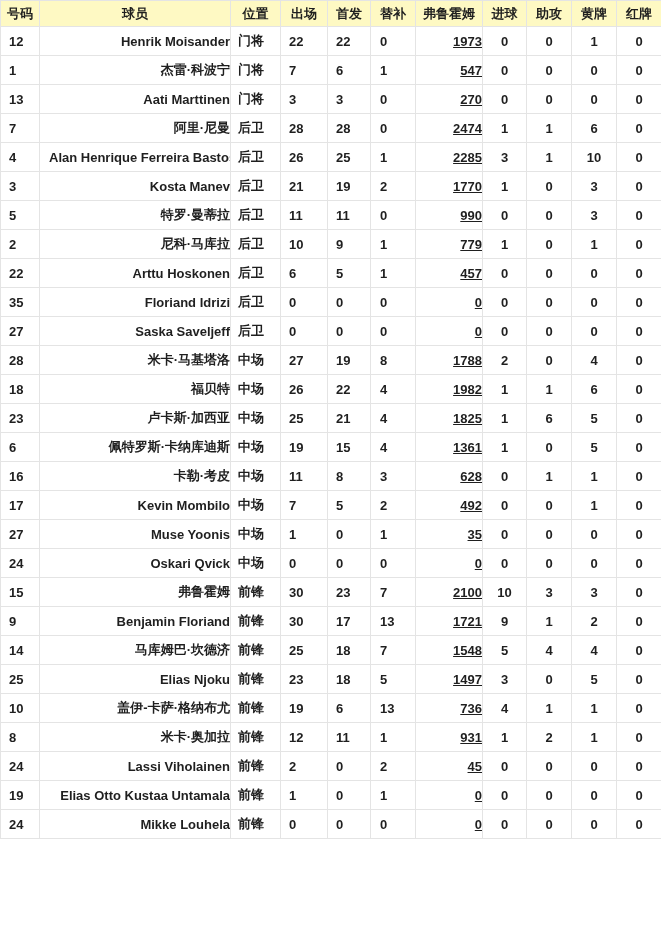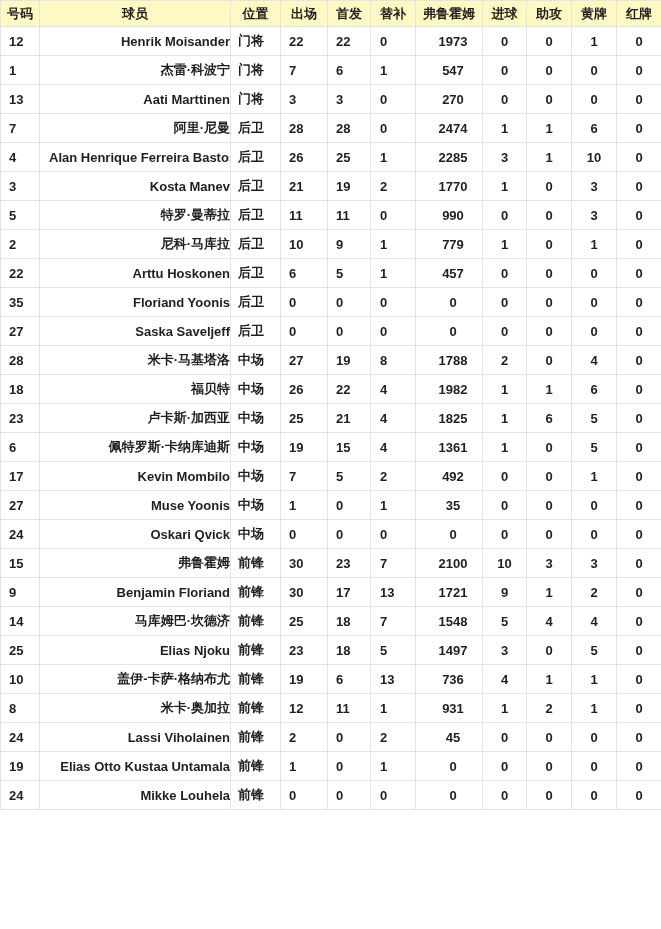--- a/index.html
+++ b/index.html
@@ -30,21 +30,21 @@
   }
   td { height: 28px; background: #ffffff; }
 
   
   td:nth-child(1)  { text-align: left; padding-left: 8px; }
   td:nth-child(2)  { text-align: right; padding-left: 9px; }
   td:nth-child(3)  { text-align: left; padding-left: 7px; }
   td:nth-child(4)  { text-align: left; padding-left: 8px; }
   td:nth-child(5)  { text-align: left; padding-left: 8px; }
   td:nth-child(6)  { text-align: left; padding-left: 9px; }
-  td:nth-child(7)  { text-align: center; padding-left: 8px; }
+  td:nth-child(7)  { text-align: right; padding-left: 8px; text-decoration: underline; }
   td:nth-child(8),
   td:nth-child(9),
   td:nth-child(10),
   td:nth-child(11) { text-align: center; }
 </style>
 </head>
 <body>
 
 <table>
   <colgroup>
@@ -188,21 +188,21 @@
         <td>5</td>
         <td>1</td>
         <td>457</td>
         <td>0</td>
         <td>0</td>
         <td>0</td>
         <td>0</td>
       </tr>
       <tr>
         <td>35</td>
-        <td>Floriand Yoonis</td>
+        <td>Floriand Idrizi</td>
         <td>后卫</td>
         <td>0</td>
         <td>0</td>
         <td>0</td>
         <td>0</td>
         <td>0</td>
         <td>0</td>
         <td>0</td>
         <td>0</td>
       </tr>
@@ -262,20 +262,33 @@
         <td>6</td>
         <td>佩特罗斯·卡纳库迪斯</td>
         <td>中场</td>
         <td>19</td>
         <td>15</td>
         <td>4</td>
         <td>1361</td>
         <td>1</td>
         <td>0</td>
         <td>5</td>
+        <td>0</td>
+      </tr>
+      <tr>
+        <td>16</td>
+        <td>卡勒·考皮</td>
+        <td>中场</td>
+        <td>11</td>
+        <td>8</td>
+        <td>3</td>
+        <td>628</td>
+        <td>0</td>
+        <td>1</td>
+        <td>1</td>
         <td>0</td>
       </tr>
       <tr>
         <td>17</td>
         <td>Kevin Mombilo</td>
         <td>中场</td>
         <td>7</td>
         <td>5</td>
         <td>2</td>
         <td>492</td>

